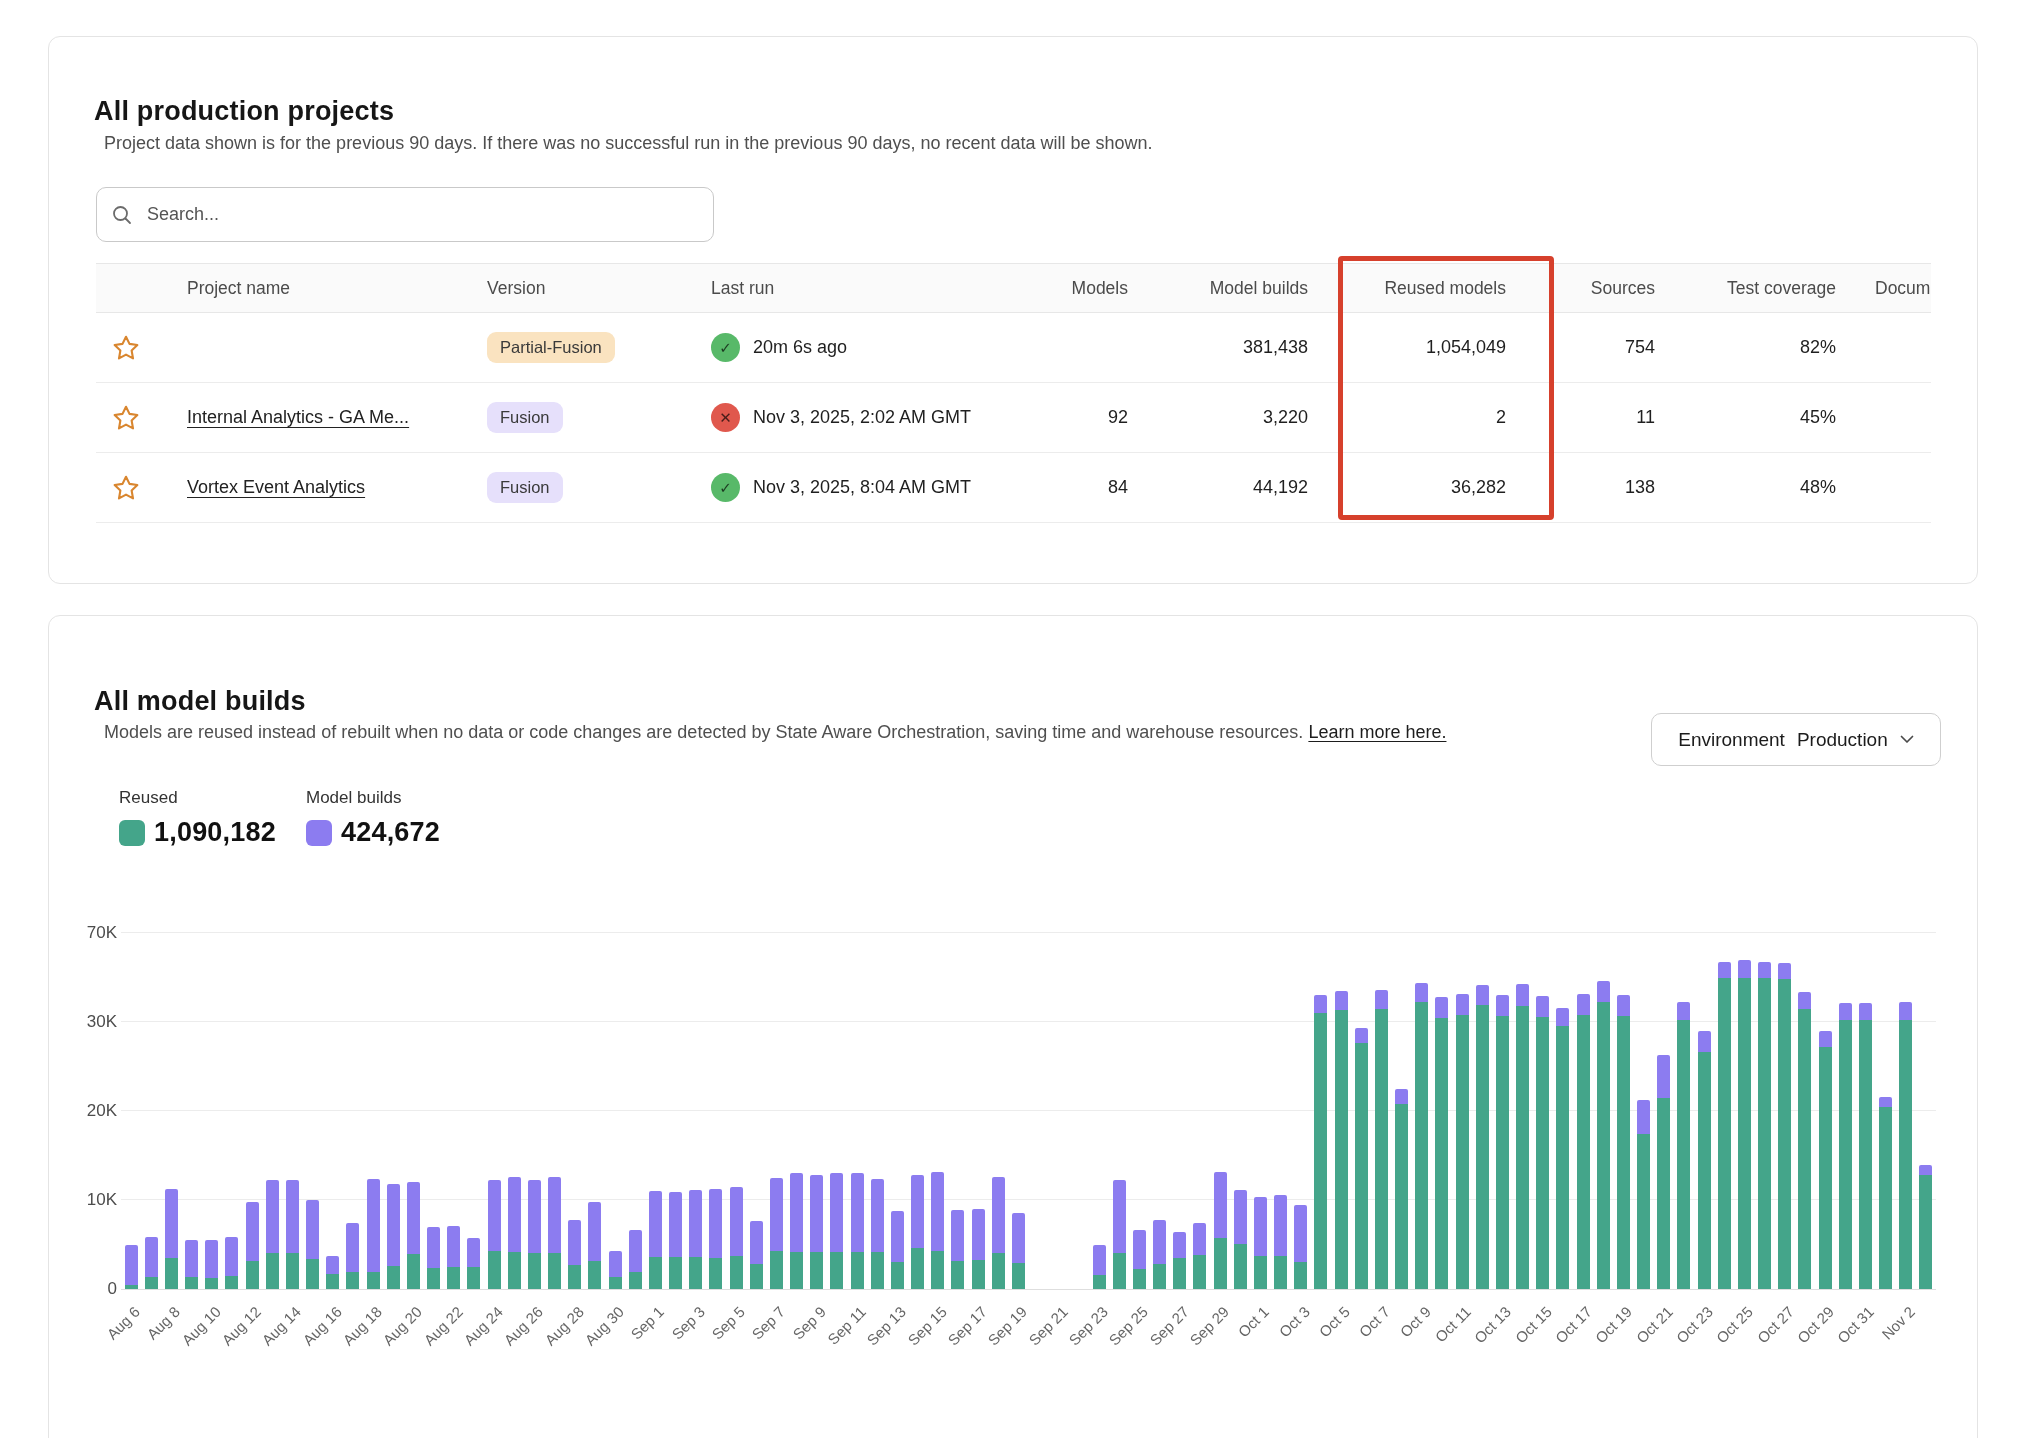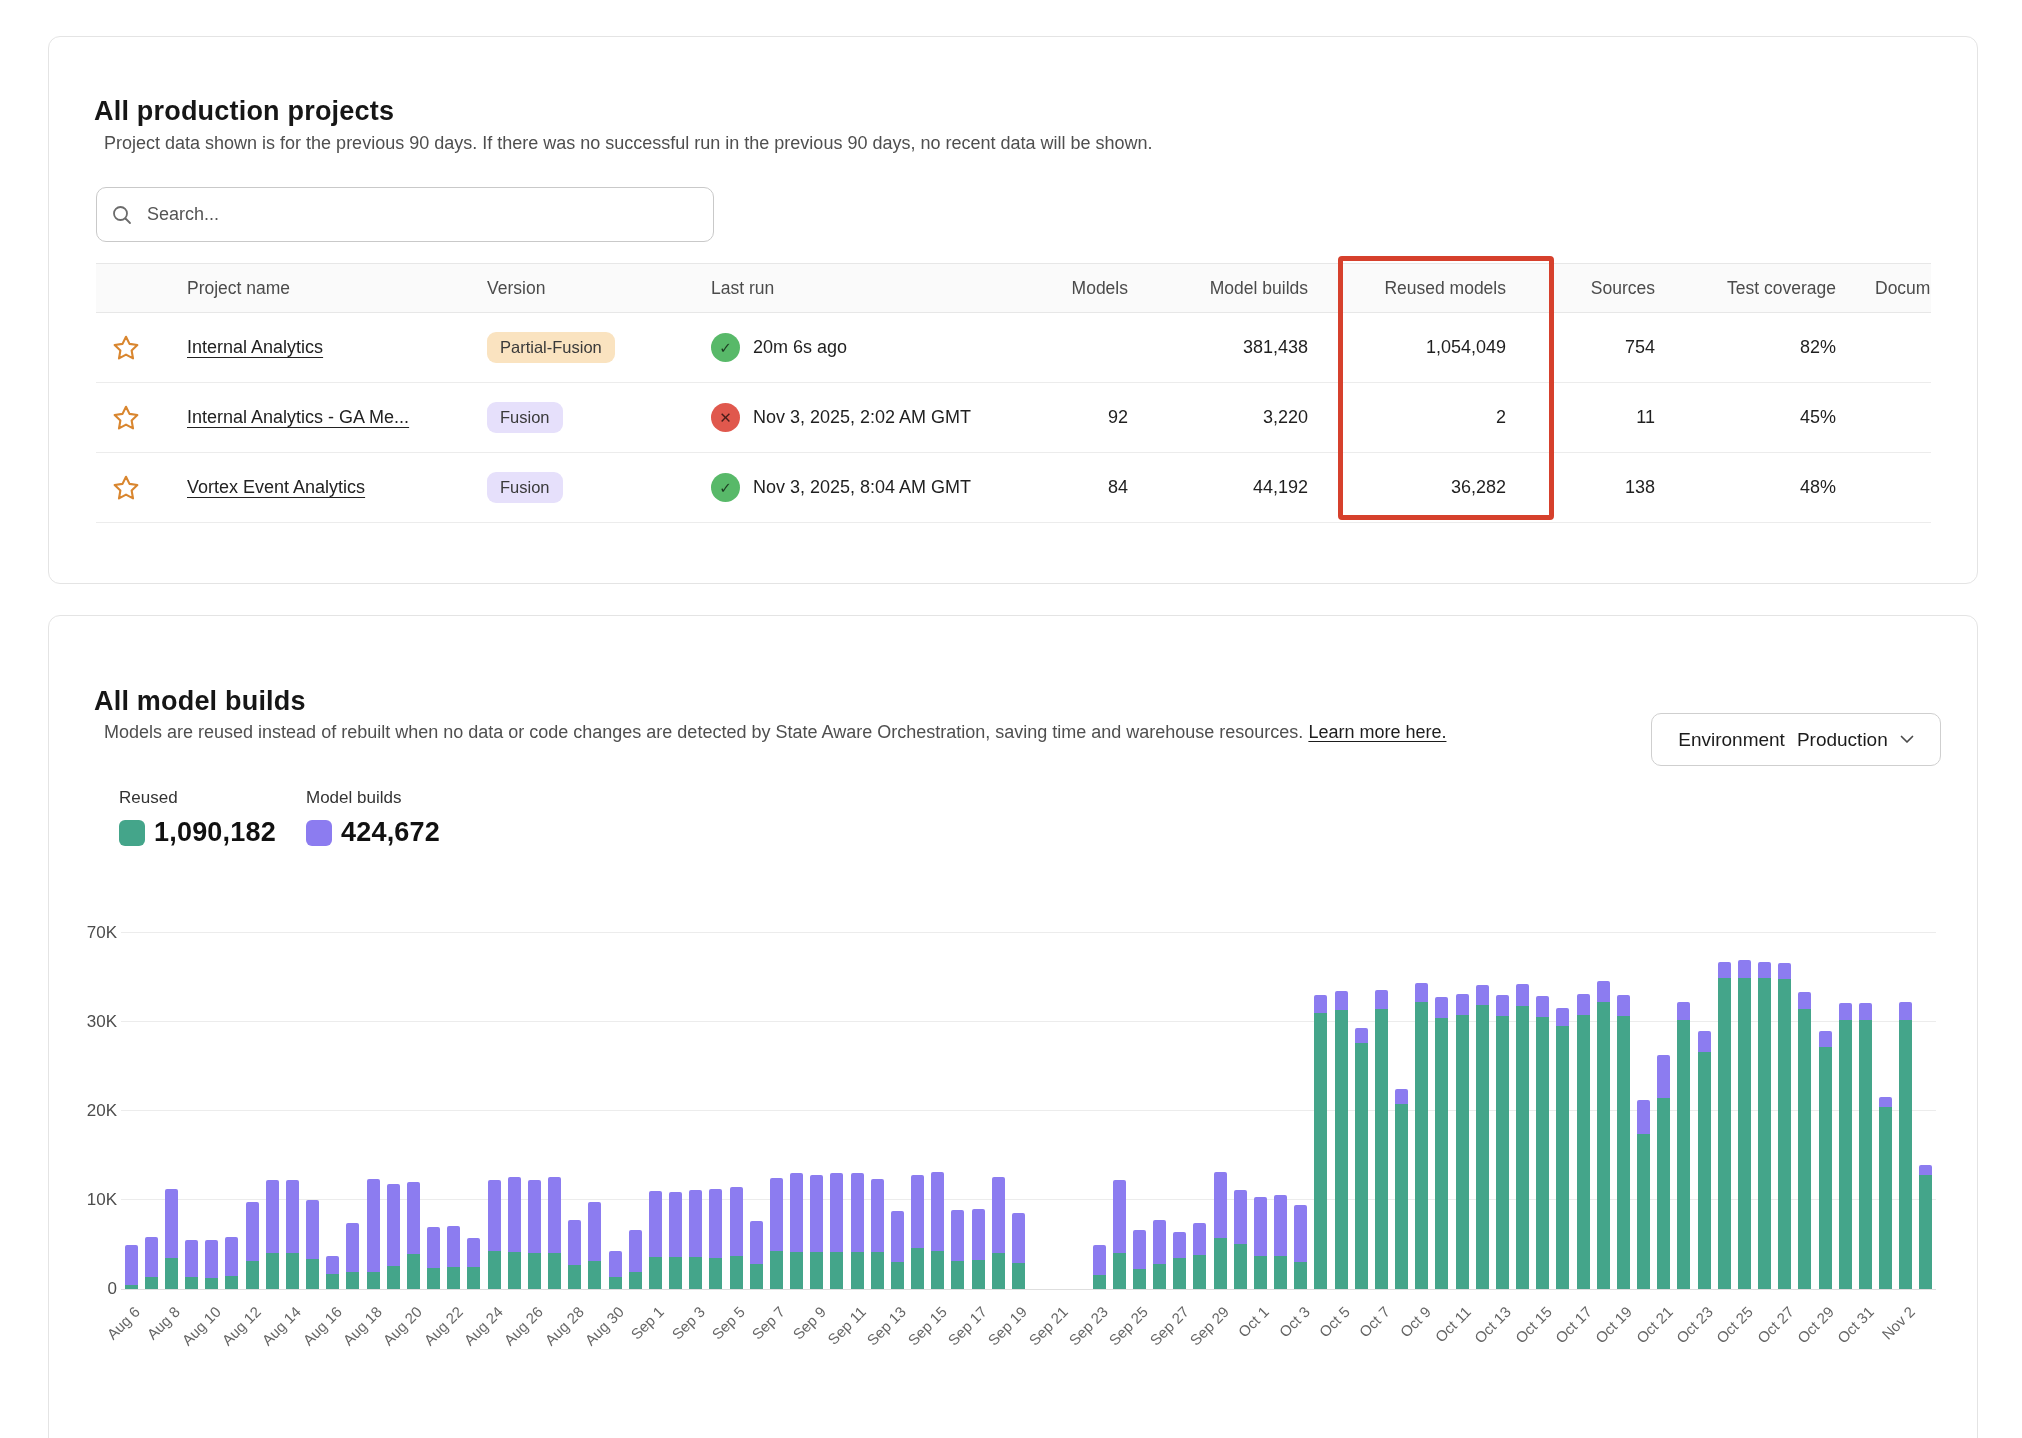--- a/index.html
+++ b/index.html
@@ -94,23 +94,20 @@
         <div class="cell hcell c-doc">Docum</div>
       </div>
 
       <div class="trow">
         <div class="cell c-star">
             <span class="star">
           <svg width="30" height="30" viewBox="0 0 24 24" fill="none">
                 <path d="M12 3l2.8 5.7 6.3.9-4.6 4.4 1.1 6.3L12 17.3l-5.6 3 1.1-6.3-4.6-4.4 6.3-.9z" stroke="#d9862f" stroke-width="1.7" stroke-linejoin="round"></path>
               </svg>
             </span>
-          </div>
-        <div class="cell c-name">
-            <span class="plink">Internal Analytics</span>
           </div>
         <div class="cell c-ver">
             <span class="badge partial">Partial-Fusion</span>
           </div>
         <div class="cell c-run">
             <span class="status success">✓</span>
             <span>20m 6s ago</span>
           </div>
         <div class="cell num c-builds">381,438</div>
         <div class="cell num c-reused">1,054,049</div>

